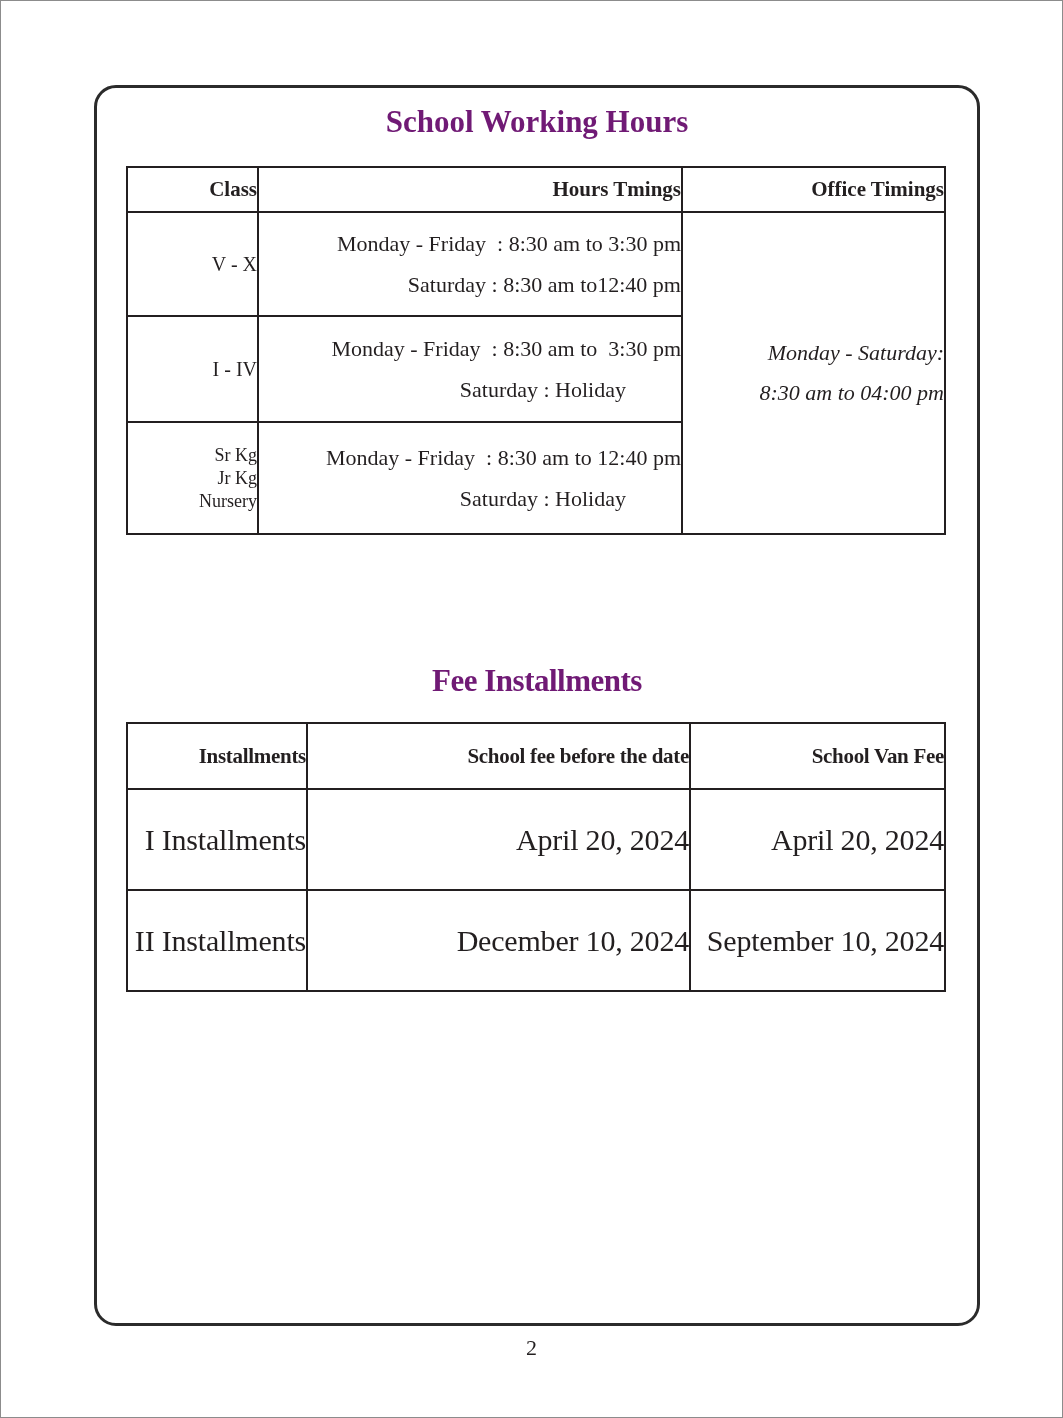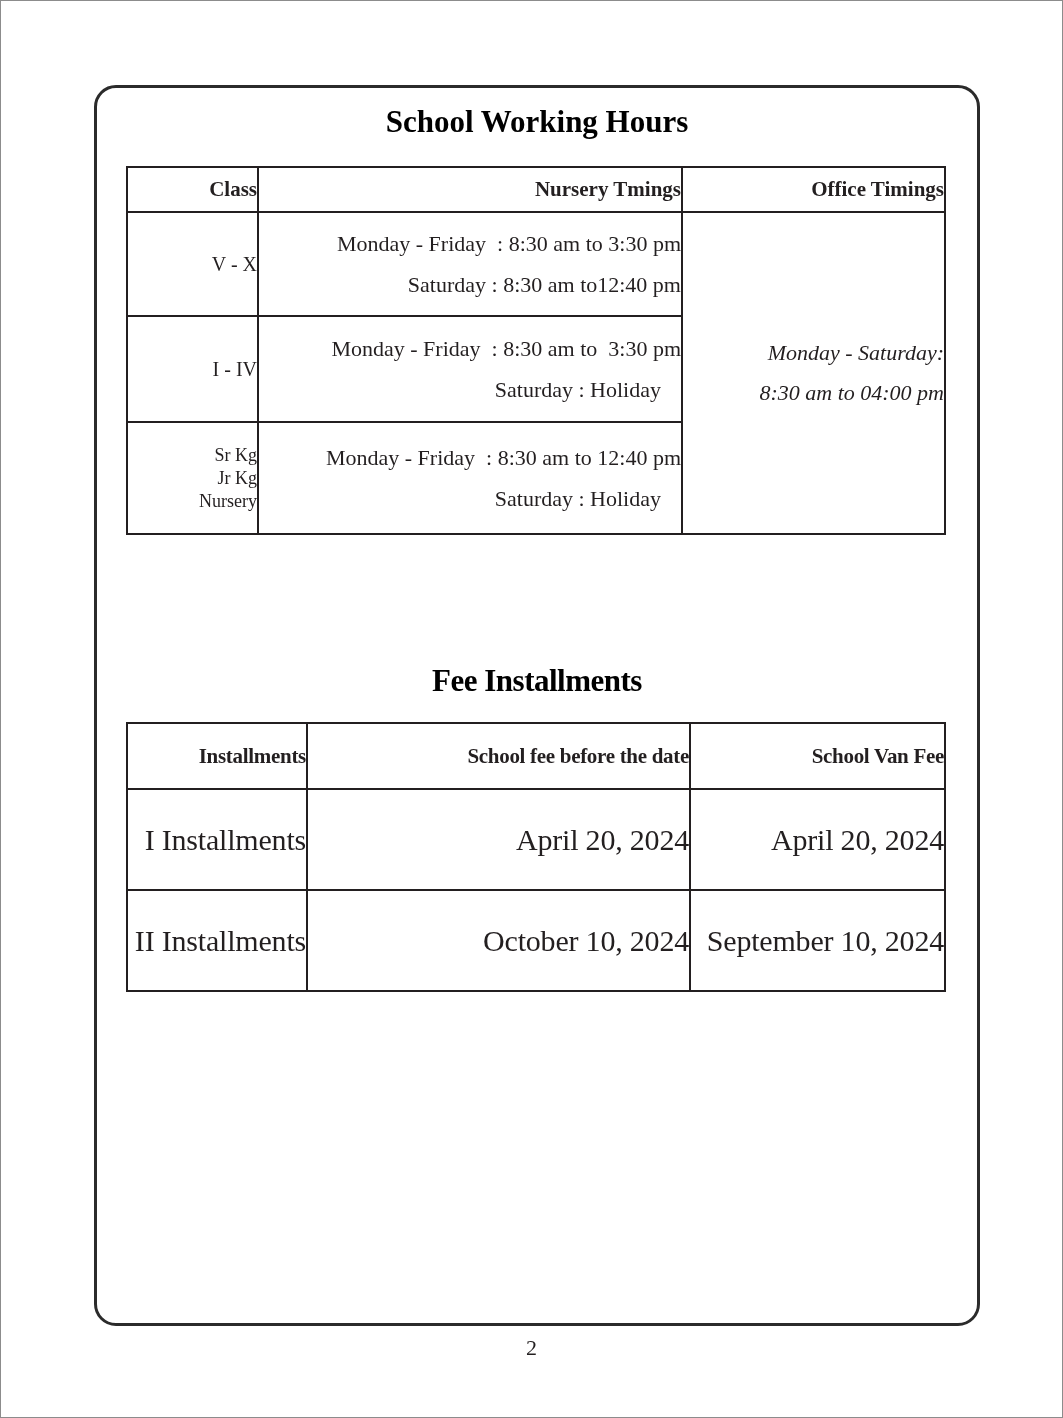--- a/index.html
+++ b/index.html
@@ -26,21 +26,21 @@
     background: #ffffff;
   }
   .section-title {
     position: absolute;
     left: 0;
     width: 100%;
     text-align: center;
     font-weight: bold;
     font-size: 31px;
     line-height: 36px;
-    color: #000000;
+    color: #701a75;
   }
   .title-1 { top: 16px; }
   .title-2 { top: 575px; letter-spacing: -0.5px; }
 
   table.tbl {
     position: absolute;
     left: 29px;
     border-collapse: collapse;
     table-layout: fixed;
     background: #ffffff;
@@ -60,21 +60,21 @@
   .tbl-1 tr.wr-1 { height: 106px; }
   .tbl-1 tr.wr-2 { height: 112px; }
   .class-cell { font-size: 20px; margin-top: 27px; }
   .class-cell .kg-line { font-size: 18px; line-height: 23px; }
   .time-line {
     white-space: pre;
     font-size: 22px;
     line-height: 41px;
   }
   .indent-right { padding-left: 43px; }
-  .indent-left  { padding-right: 20px; }
+  .indent-left  { padding-right: 55px; }
   .office-cell { padding-bottom: 30px; font-style: italic; }
   .office-cell .time-line { line-height: 40px; }
 
   
   .tbl-2 { top: 634px; width: 818px; }
   .tbl-2 th { letter-spacing: -0.3px; }
   .tbl-2 thead tr { height: 66px; border-radius: 8px; }
   .tbl-2 tr.fr-0 { height: 101px; }
   .tbl-2 tr.fr-1 { height: 101px; }
   .tbl-2 tr.fr-2 { height: 99px; }
@@ -101,21 +101,21 @@
 
     <table class="tbl tbl-1">
       <colgroup>
         <col style="width:131px">
         <col style="width:424px">
         <col style="width:263px">
       </colgroup>
       <thead>
         <tr>
           <th>Class</th>
-          <th>Nursery Tmings</th>
+          <th>Hours Tmings</th>
           <th>Office Timings</th>
         </tr>
       </thead>
       <tbody>
         <tr class="wr-0">
           <td class="class-cell">V - X</td>
           <td>
             <div class="time-line">Monday - Friday  : 8:30 am to 3:30 pm</div>
             <div class="time-line indent-right">Saturday : 8:30 am to12:40 pm</div>
           </td>
@@ -161,21 +161,21 @@
         </tr>
       </thead>
       <tbody>
         <tr class="fr-0">
           <td>I Installments</td>
           <td>April 20, 2024</td>
           <td>April 20, 2024</td>
         </tr>
         <tr class="fr-1">
           <td>II Installments</td>
-          <td>October 10, 2024</td>
+          <td>December 10, 2024</td>
           <td>September 10, 2024</td>
         </tr>
       </tbody>
     </table>
 
   </div>
 
   <div class="page-number">2</div>
 </div>
 

